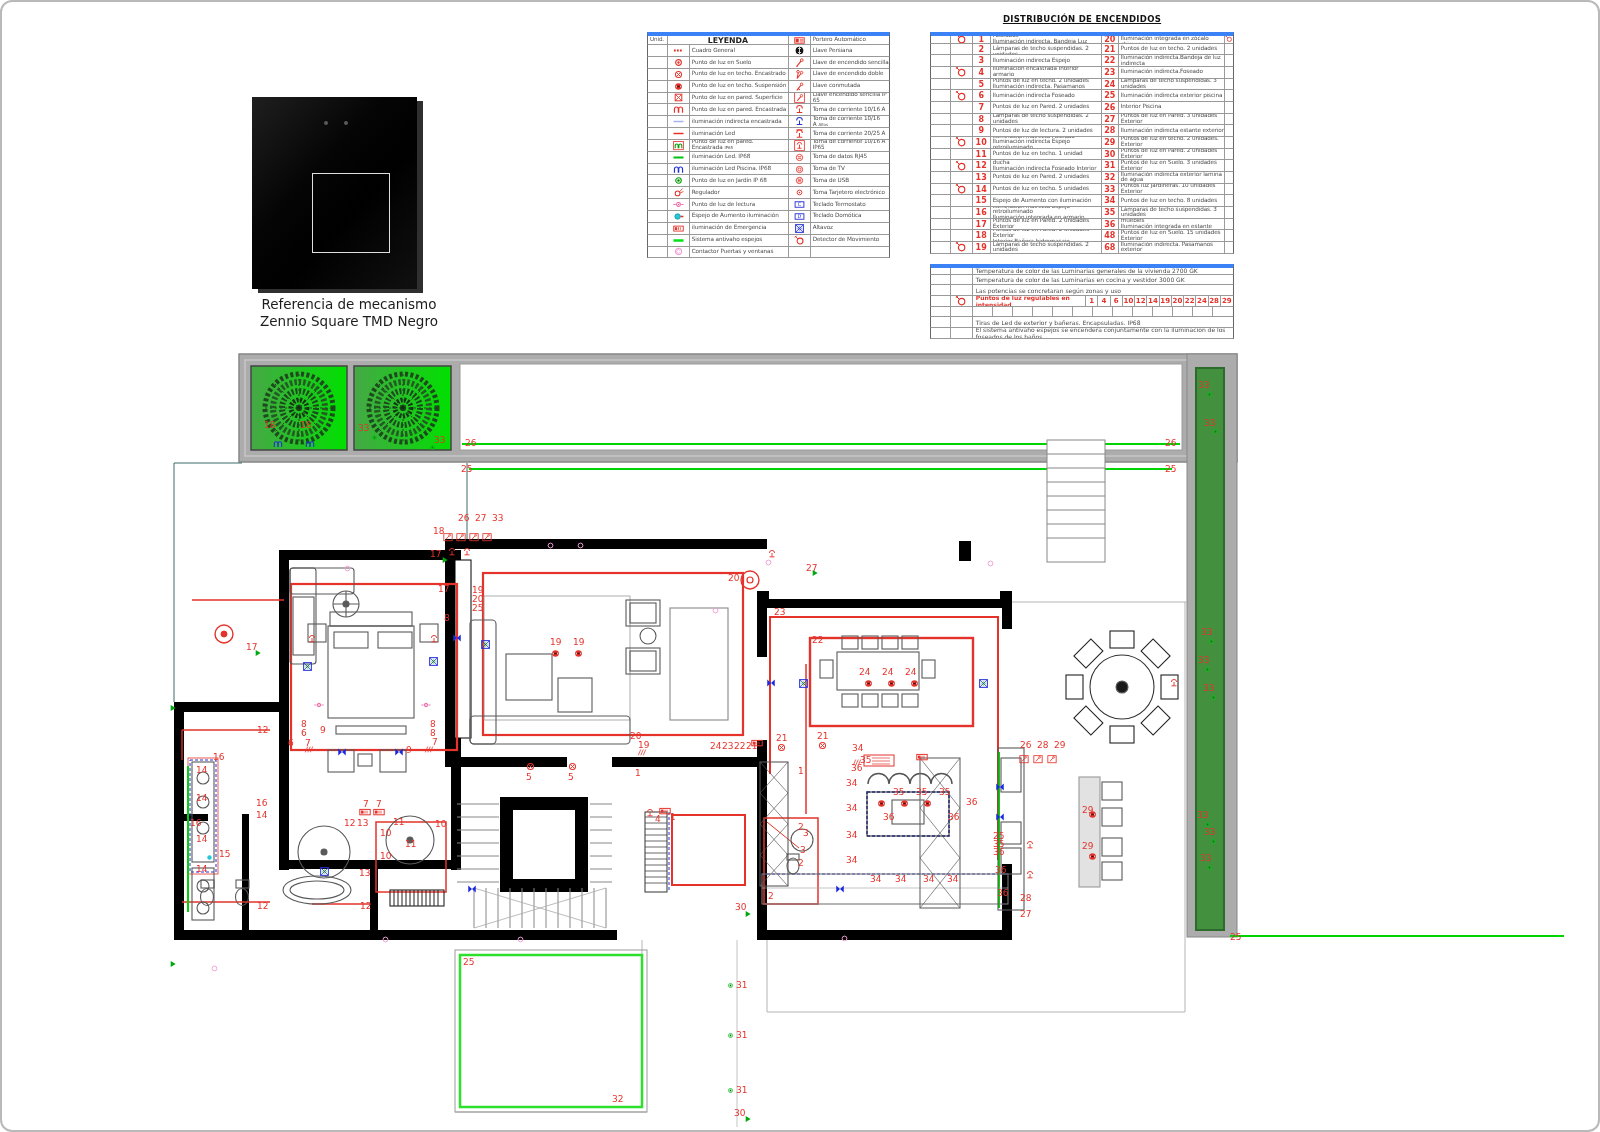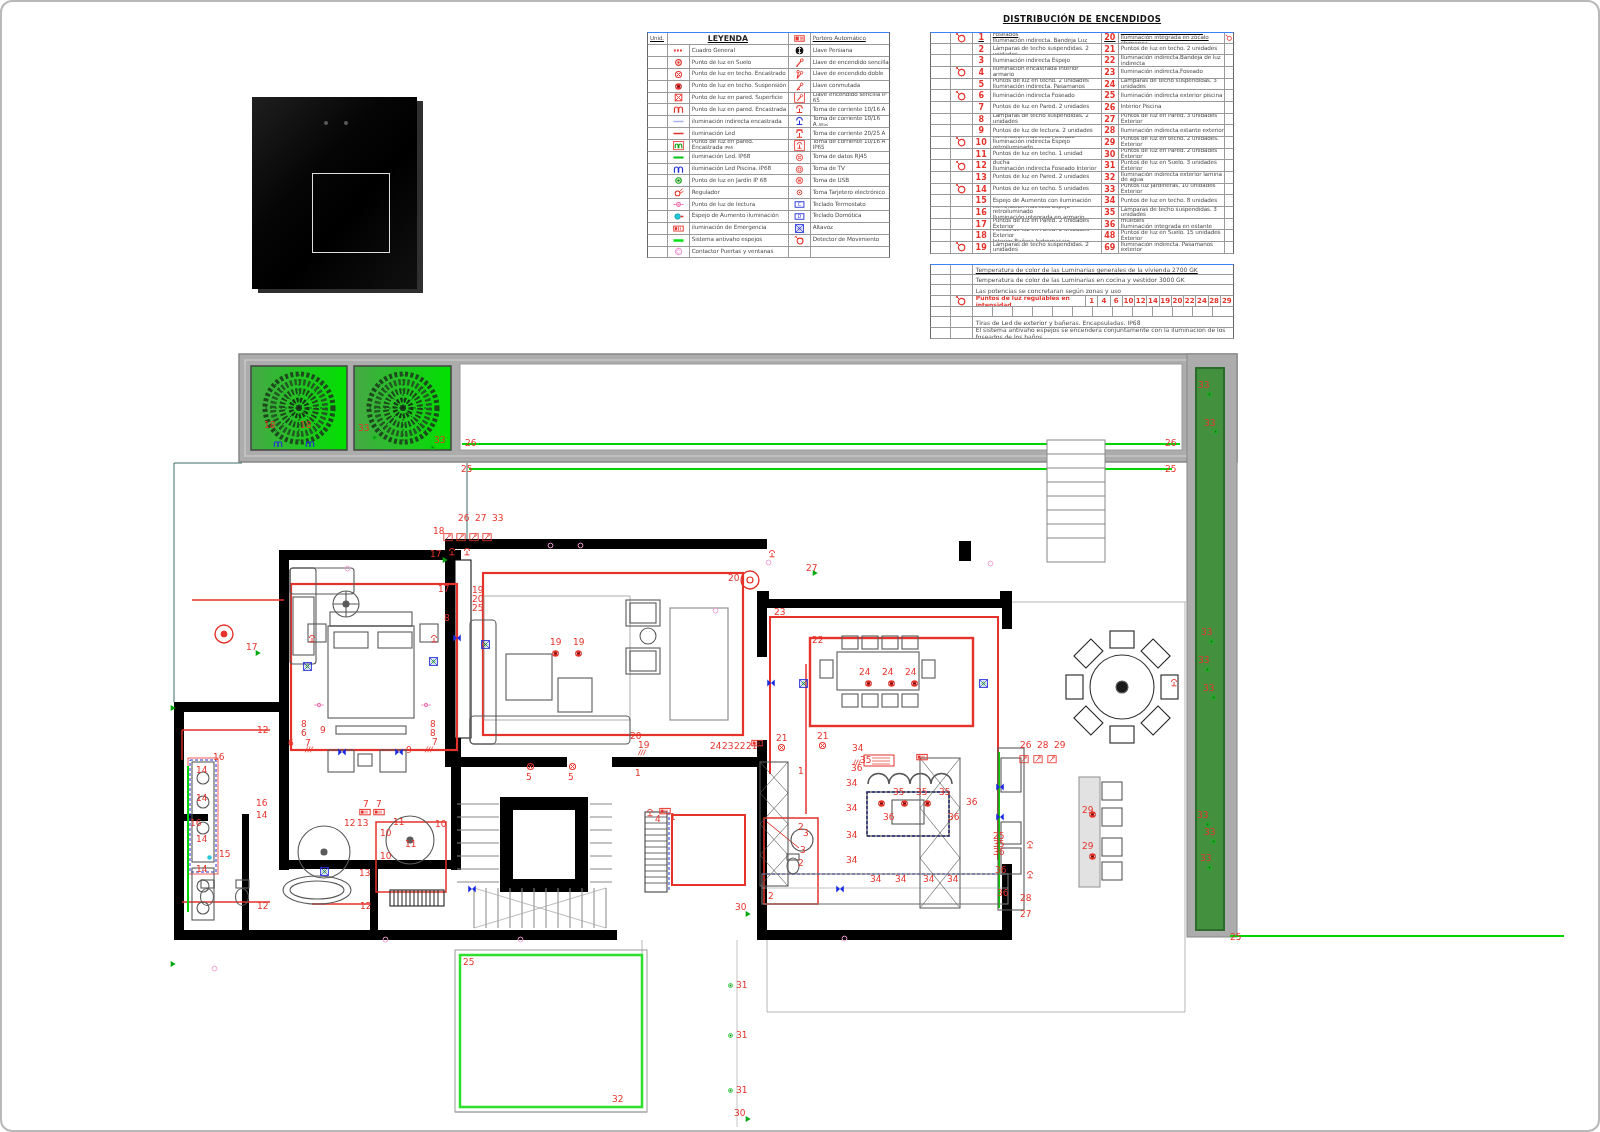--- a/index.html
+++ b/index.html
@@ -6,21 +6,21 @@
   #page{position:relative;width:1596px;height:1128px;border:2px solid #b9b9b9;border-radius:12px;background:#fff;overflow:hidden;}
   
   #device{position:absolute;left:250px;top:95px;width:165px;height:192px;background:linear-gradient(133deg,#1f1f1f 0%,#050505 38%,#000 60%,#101010 100%);box-shadow:6px 4px 0 #2f2f2f;}
   #device .inner{position:absolute;left:60px;top:76px;width:76px;height:78px;border:1.6px solid #dfdfdf;}
   #device .d1,#device .d2{position:absolute;top:24px;width:4px;height:4px;border-radius:50%;background:#5a5a5a;}
   #device .d1{left:72px}#device .d2{left:92px}
   #caption{position:absolute;left:217px;top:294px;width:260px;text-align:center;font-size:13.5px;line-height:17px;color:#1c1c1c;}
   
   .tbl{position:absolute;background:#fff;}
   .trow{display:flex;border-left:1px solid #666;border-right:1px solid #666;border-bottom:1px solid #999;box-sizing:border-box;}
-  .trow:first-child{border-top:1px solid #3b82f6;text-decoration:underline;}
+  .trow:first-child{border-top:4px solid #3b82f6;}
   .tc{box-sizing:border-box;border-right:1px solid #9b9b9b;overflow:hidden;display:flex;align-items:center;}
   .tc:last-child{border-right:none;}
   .lab{font-size:5.7px;line-height:5.9px;color:#4c4c4c;padding-left:2px;letter-spacing:-0.1px;}
   .num{font-size:8px;font-weight:bold;color:#e5332b;justify-content:center;}
   .symc{justify-content:center;}
   .sub{font-size:4px;color:#4c4c4c;margin-left:2px;align-self:flex-end;}
   #dist-title{position:absolute;left:928px;top:12px;width:304px;text-align:center;font-size:8.5px;font-weight:bold;color:#111;text-decoration:underline;letter-spacing:.3px;}
   .notetext{font-size:6px;color:#4c4c4c;padding-left:3px;}
   .red{color:#e5332b;}
   
@@ -33,20 +33,24 @@
 <body>
 
 <div id="page">
 
   
   <div id="device">
     <span class="d1"></span>
     <span class="d2"></span>
     <div class="inner"></div>
   </div>
+  <div id="caption">
+    <div>Referencia de mecanismo</div>
+    <div>Zennio Square TMD Negro</div>
+  </div>
 
   
   <div id="legend" class="tbl" style="left:645px;top:30px;width:243px;">
       <div class="trow" style="height:13.2px">
         <div class="tc lab" style="width:20px">
           <span style="font-size:5.6px">Unid.</span>
         </div>
         <div class="tc symc" style="width:122px">
           <b style="font-size:7.8px;color:#222">LEYENDA</b>
         </div>
@@ -716,21 +720,21 @@
         <div class="tc symc" style="width:22px">
           <svg width="12" height="12" viewBox="0 0 12 12">
             <circle cx="6.6" cy="6.6" r="3.2" fill="none" stroke="#e5332b" stroke-width="1.2"></circle>
             <path d="M1.2 1.2L4.4 4.4M3 0.8L1 2.8" stroke="#e5332b" stroke-width="1"></path>
           </svg>
         </div>
         <div class="tc num" style="width:18px">19</div>
         <div class="tc lab" style="width:112px">
           <span>Lámparas de techo suspendidas. 2 unidades</span>
         </div>
-        <div class="tc num" style="width:17px">69</div>
+        <div class="tc num" style="width:17px">68</div>
         <div class="tc lab" style="width:107px">
           <span>Iluminación indirecta. Pasamanos exterior</span>
         </div>
         <div class="tc symc" style="width:8px"></div>
       </div>
     </div>
 
   
   <div id="notes" class="tbl" style="left:928px;top:262px;width:304px;">
       <div class="trow" style="height:10.7px">

